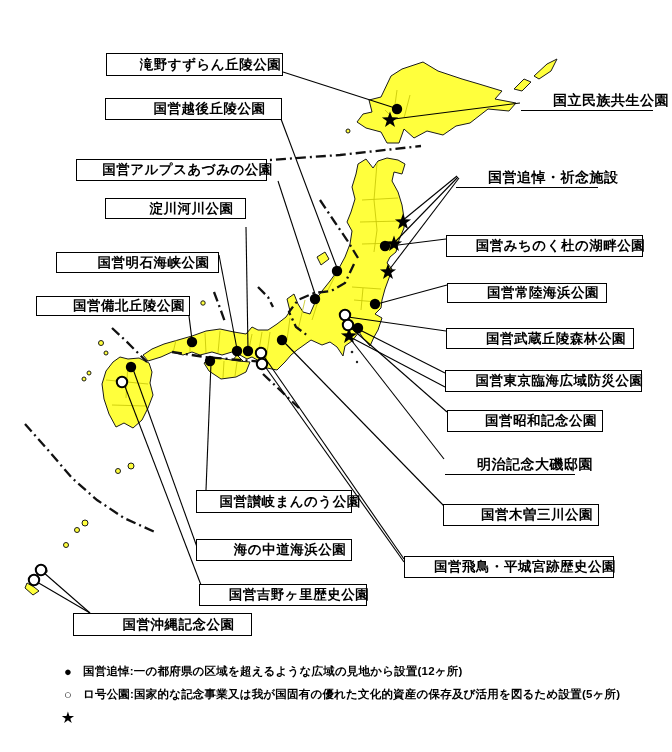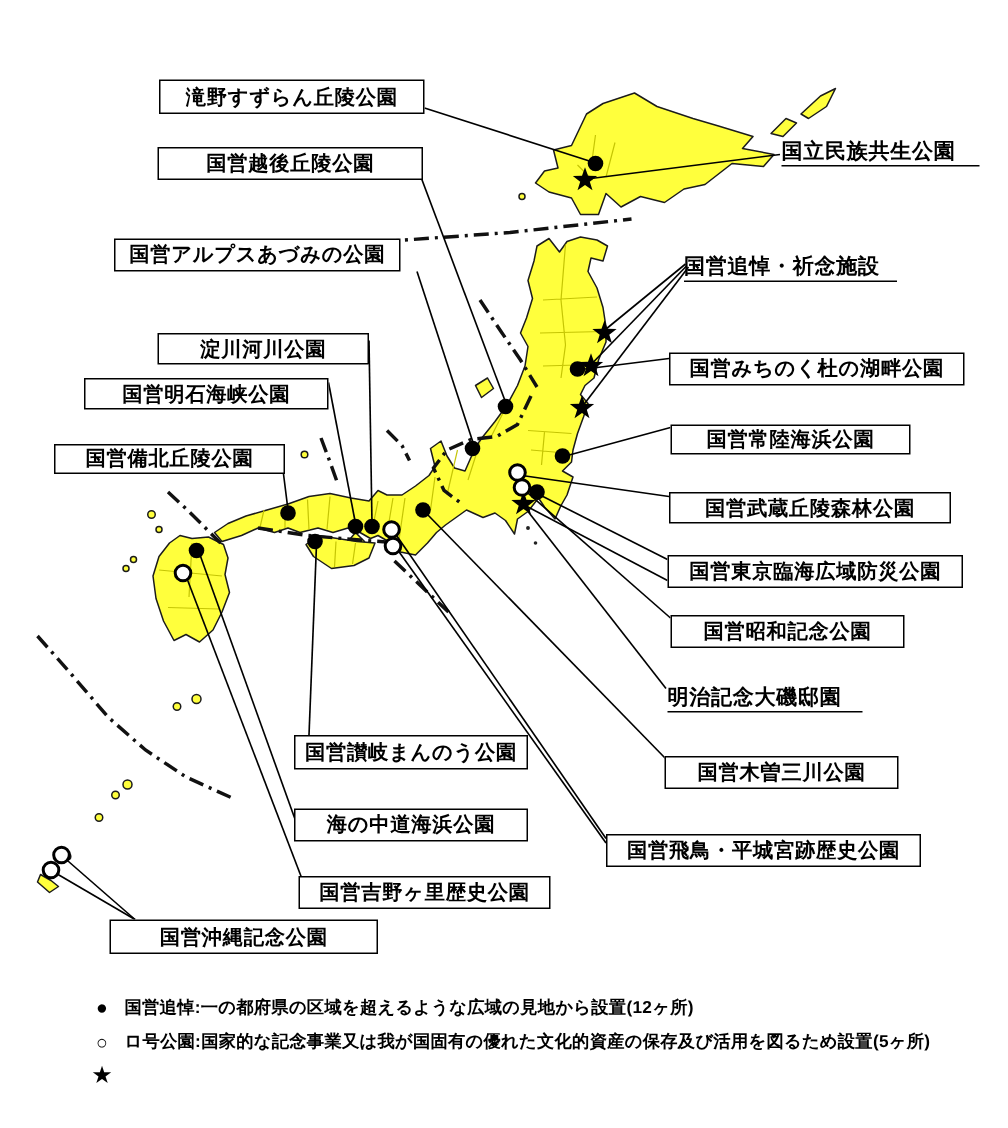--- a/index.html
+++ b/index.html
@@ -6,20 +6,21 @@
   #stage{
     position:relative;width:672px;height:752px;background:#fff;overflow:hidden;
     font-family:"Liberation Sans","DejaVu Sans",sans-serif;
   }
   #map-svg{position:absolute;left:0;top:0;}
   .plabel{
     position:absolute;display:flex;align-items:center;justify-content:center;
     background:#fff;border:1.6px solid #000;box-sizing:border-box;
     font-weight:bold;font-size:13.5px;letter-spacing:.5px;white-space:nowrap;color:#000;
     z-index:3;
+    padding-left:32px;
   }
   .plabel.underline{
     border:none;border-bottom:1.7px solid #000;background:transparent;
     justify-content:flex-start;font-size:14px;padding-bottom:1px;
   }
   .legend-row{
     position:absolute;left:60px;display:flex;align-items:center;gap:7px;
     color:#000;z-index:3;
   }
   .legend-sym{width:16px;text-align:center;font-size:13px;line-height:1;}
@@ -145,21 +146,21 @@
       </g>
   </svg>
 
   <div id="labels">
       <div class="plabel" style="left: 106px; top: 53px; width: 177px; height: 23px;">滝野すずらん丘陵公園</div>
       <div class="plabel underline" style="left: 521px; top: 93px; width: 132px; height: 18px;">国立民族共生公園</div>
       <div class="plabel" style="left: 105px; top: 98px; width: 177px; height: 22px;">国営越後丘陵公園</div>
       <div class="plabel underline" style="left: 456px; top: 158px; width: 142px; height: 18px; margin-top: 12px;">国営追悼・祈念施設</div>
       <div class="plabel" style="left: 76px; top: 159px; width: 191px; height: 22px;">国営アルプスあづみの公園</div>
       <div class="plabel" style="left: 446px; top: 235px; width: 197px; height: 22px;">国営みちのく杜の湖畔公園</div>
-      <div class="plabel" style="left: 105px; top: 222px; width: 141px; height: 21px;">淀川河川公園</div>
+      <div class="plabel" style="left: 105px; top: 198px; width: 141px; height: 21px;">淀川河川公園</div>
       <div class="plabel" style="left: 447px; top: 283px; width: 160px; height: 20px;">国営常陸海浜公園</div>
       <div class="plabel" style="left: 56px; top: 252px; width: 163px; height: 21px;">国営明石海峡公園</div>
       <div class="plabel" style="left: 446px; top: 328px; width: 188px; height: 21px;">国営武蔵丘陵森林公園</div>
       <div class="plabel" style="left: 36px; top: 296px; width: 154px; height: 20px;">国営備北丘陵公園</div>
       <div class="plabel" style="left: 445px; top: 370px; width: 197px; height: 22px;">国営東京臨海広域防災公園</div>
       <div class="plabel" style="left: 447px; top: 410px; width: 156px; height: 22px;">国営昭和記念公園</div>
       <div class="plabel underline" style="left: 445px; top: 456px; width: 130px; height: 19px;">明治記念大磯邸園</div>
       <div class="plabel" style="left: 443px; top: 504px; width: 156px; height: 22px;">国営木曽三川公園</div>
       <div class="plabel" style="left: 404px; top: 556px; width: 210px; height: 22px;">国営飛鳥・平城宮跡歴史公園</div>
       <div class="plabel" style="left: 196px; top: 490px; width: 156px; height: 23px;">国営讃岐まんのう公園</div>

